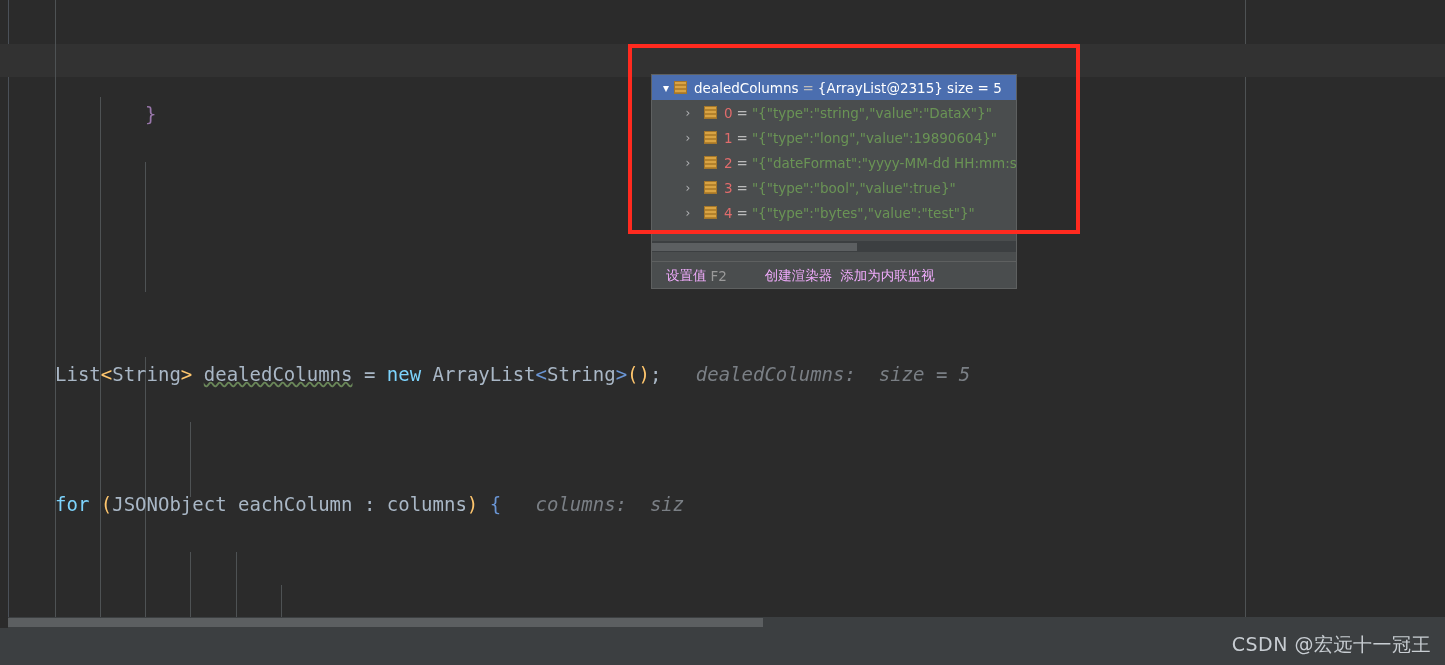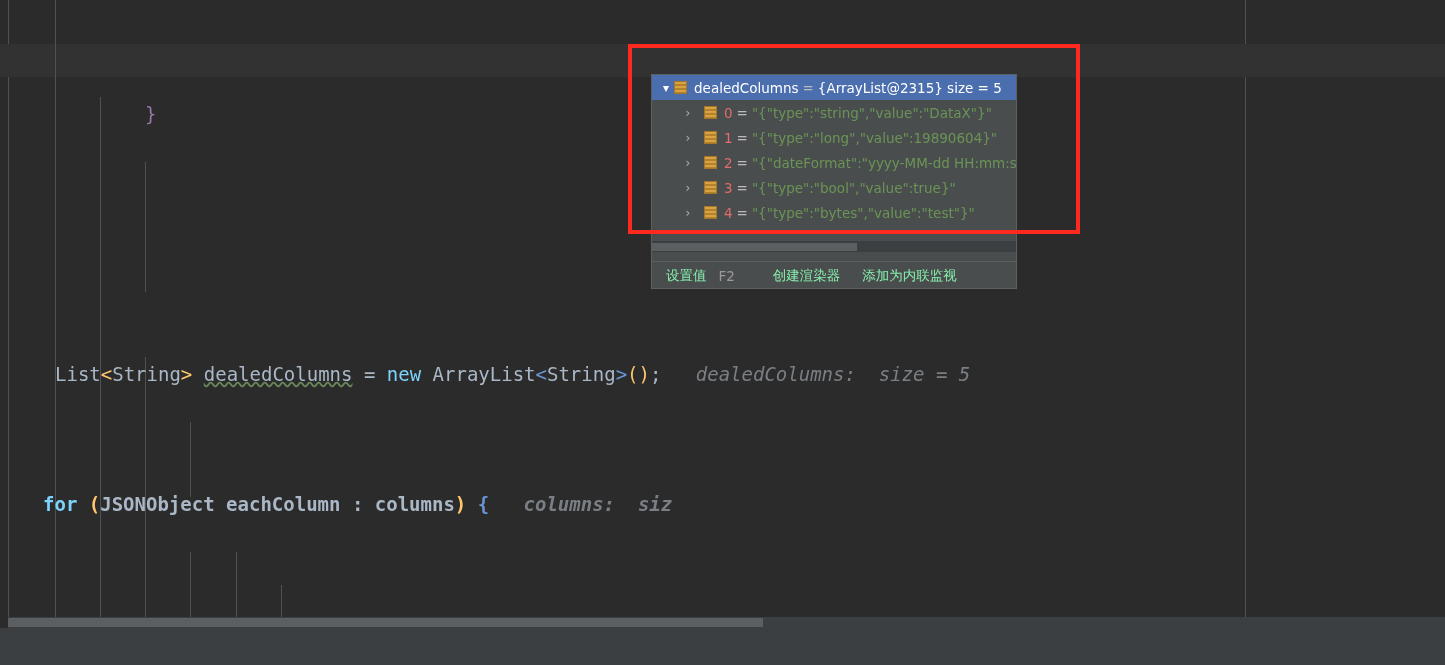--- a/index.html
+++ b/index.html
@@ -75,22 +75,22 @@
 
   .hscroll-track { position: absolute; left: 0; top: 166px; width: 366px; height: 11px; background: #3c3f41; }
   .hscroll-thumb { position: absolute; left: 0; top: 168px; width: 205px; height: 8px; background: #5c5f61; }
 
   .divider { position: absolute; left: 0; top: 186px; width: 366px; height: 1px; background: #5e6060; }
   .toolbar {
     position: absolute; left: 0; top: 187px; width: 366px; height: 28px;
     display: flex; align-items: center; gap: 0;
     font-family: "DejaVu Sans", "Liberation Sans", sans-serif; font-size: 13.5px;
   }
-  .tb-link { color: #86efac; margin-left: 14px; cursor: pointer; }
-  .tb-key  { color: #9a9a9a; margin-left: 12px; }
+  .tb-link { color: #f0abfc; margin-left: 14px; cursor: pointer; }
+  .tb-key  { color: #9a9a9a; margin-left: 4px; }
 
   
   .redbox {
     position: absolute; left: 628px; top: 44px; width: 452px; height: 190px;
     border: 4px solid #ff2a1f; pointer-events: none;
   }
 
   
   .hsb-track { position: absolute; left: 8px; top: 617px; width: 1437px; height: 11px; background: #3c3f41; }
   .hsb-thumb { position: absolute; left: 8px; top: 618px; width: 755px; height: 9px; background: #5c5f61; }
@@ -127,21 +127,21 @@
     <div class="ig" style="left:281px; top:585px; height:42px;"></div>
 
     <div class="code">
 
       <div class="line" style="padding-left:145px;"><span class="brkV">}</span></div>
 
       <div class="line">&nbsp;</div>
 
       <div class="line" style="padding-left:55px;"><span class="pl">List</span><span class="brkY">&lt;</span><span class="pl">String</span><span class="brkY">&gt;</span><span class="pl"> </span><span class="wav">dealedColumns</span><span class="pl"> = </span><span class="kw">new</span><span class="pl"> ArrayList</span><span class="brkB">&lt;</span><span class="pl">String</span><span class="brkB">&gt;</span><span class="brkY">()</span><span class="pl">;</span><span class="hint">   </span><span class="hint">dealedColumns:  size = 5</span></div>
 
-      <div class="line" style="padding-left:43px;font-weight:bold;"><span class="kw">for</span><span class="pl"> </span><span class="brkY">(</span><span class="pl">JSONObject eachColumn : columns</span><span class="brkY">)</span><span class="pl"> </span><span class="brkB">{</span><span class="hint">   </span><span class="hint">columns:  siz</span></div>
+      <div class="line" style="padding-left:55px;"><span class="kw">for</span><span class="pl"> </span><span class="brkY">(</span><span class="pl">JSONObject eachColumn : columns</span><span class="brkY">)</span><span class="pl"> </span><span class="brkB">{</span><span class="hint">   </span><span class="hint">columns:  siz</span></div>
 
       <div class="line" style="padding-left:100px;"><span class="pl">Configuration eachColumnConfig = Configuration.</span><span class="it">fro</span></div>
 
       
 
       
 
       
 
       
@@ -223,21 +223,22 @@
 
     <div class="hscroll-track"></div>
     <div class="hscroll-thumb"></div>
 
     <div class="divider"></div>
 
     <div class="toolbar">
       <span class="tb-link">设置值</span>
       <span class="tb-key">F2</span>
       <span class="tb-link" style="margin-left:38px;">创建渲染器</span>
-      <span class="tb-link" style="margin-left:22px;">添加为内联监视</span>
+      <span class="tb-link" style="margin-left:8px;">添加为内联监视</span>
     </div>
   </div>
 
   <div class="redbox"></div>
 
   <div class="bottombar"></div>
+  <div class="watermark">CSDN @宏远十一冠王</div>
 
 </div>
 
 </body></html>

